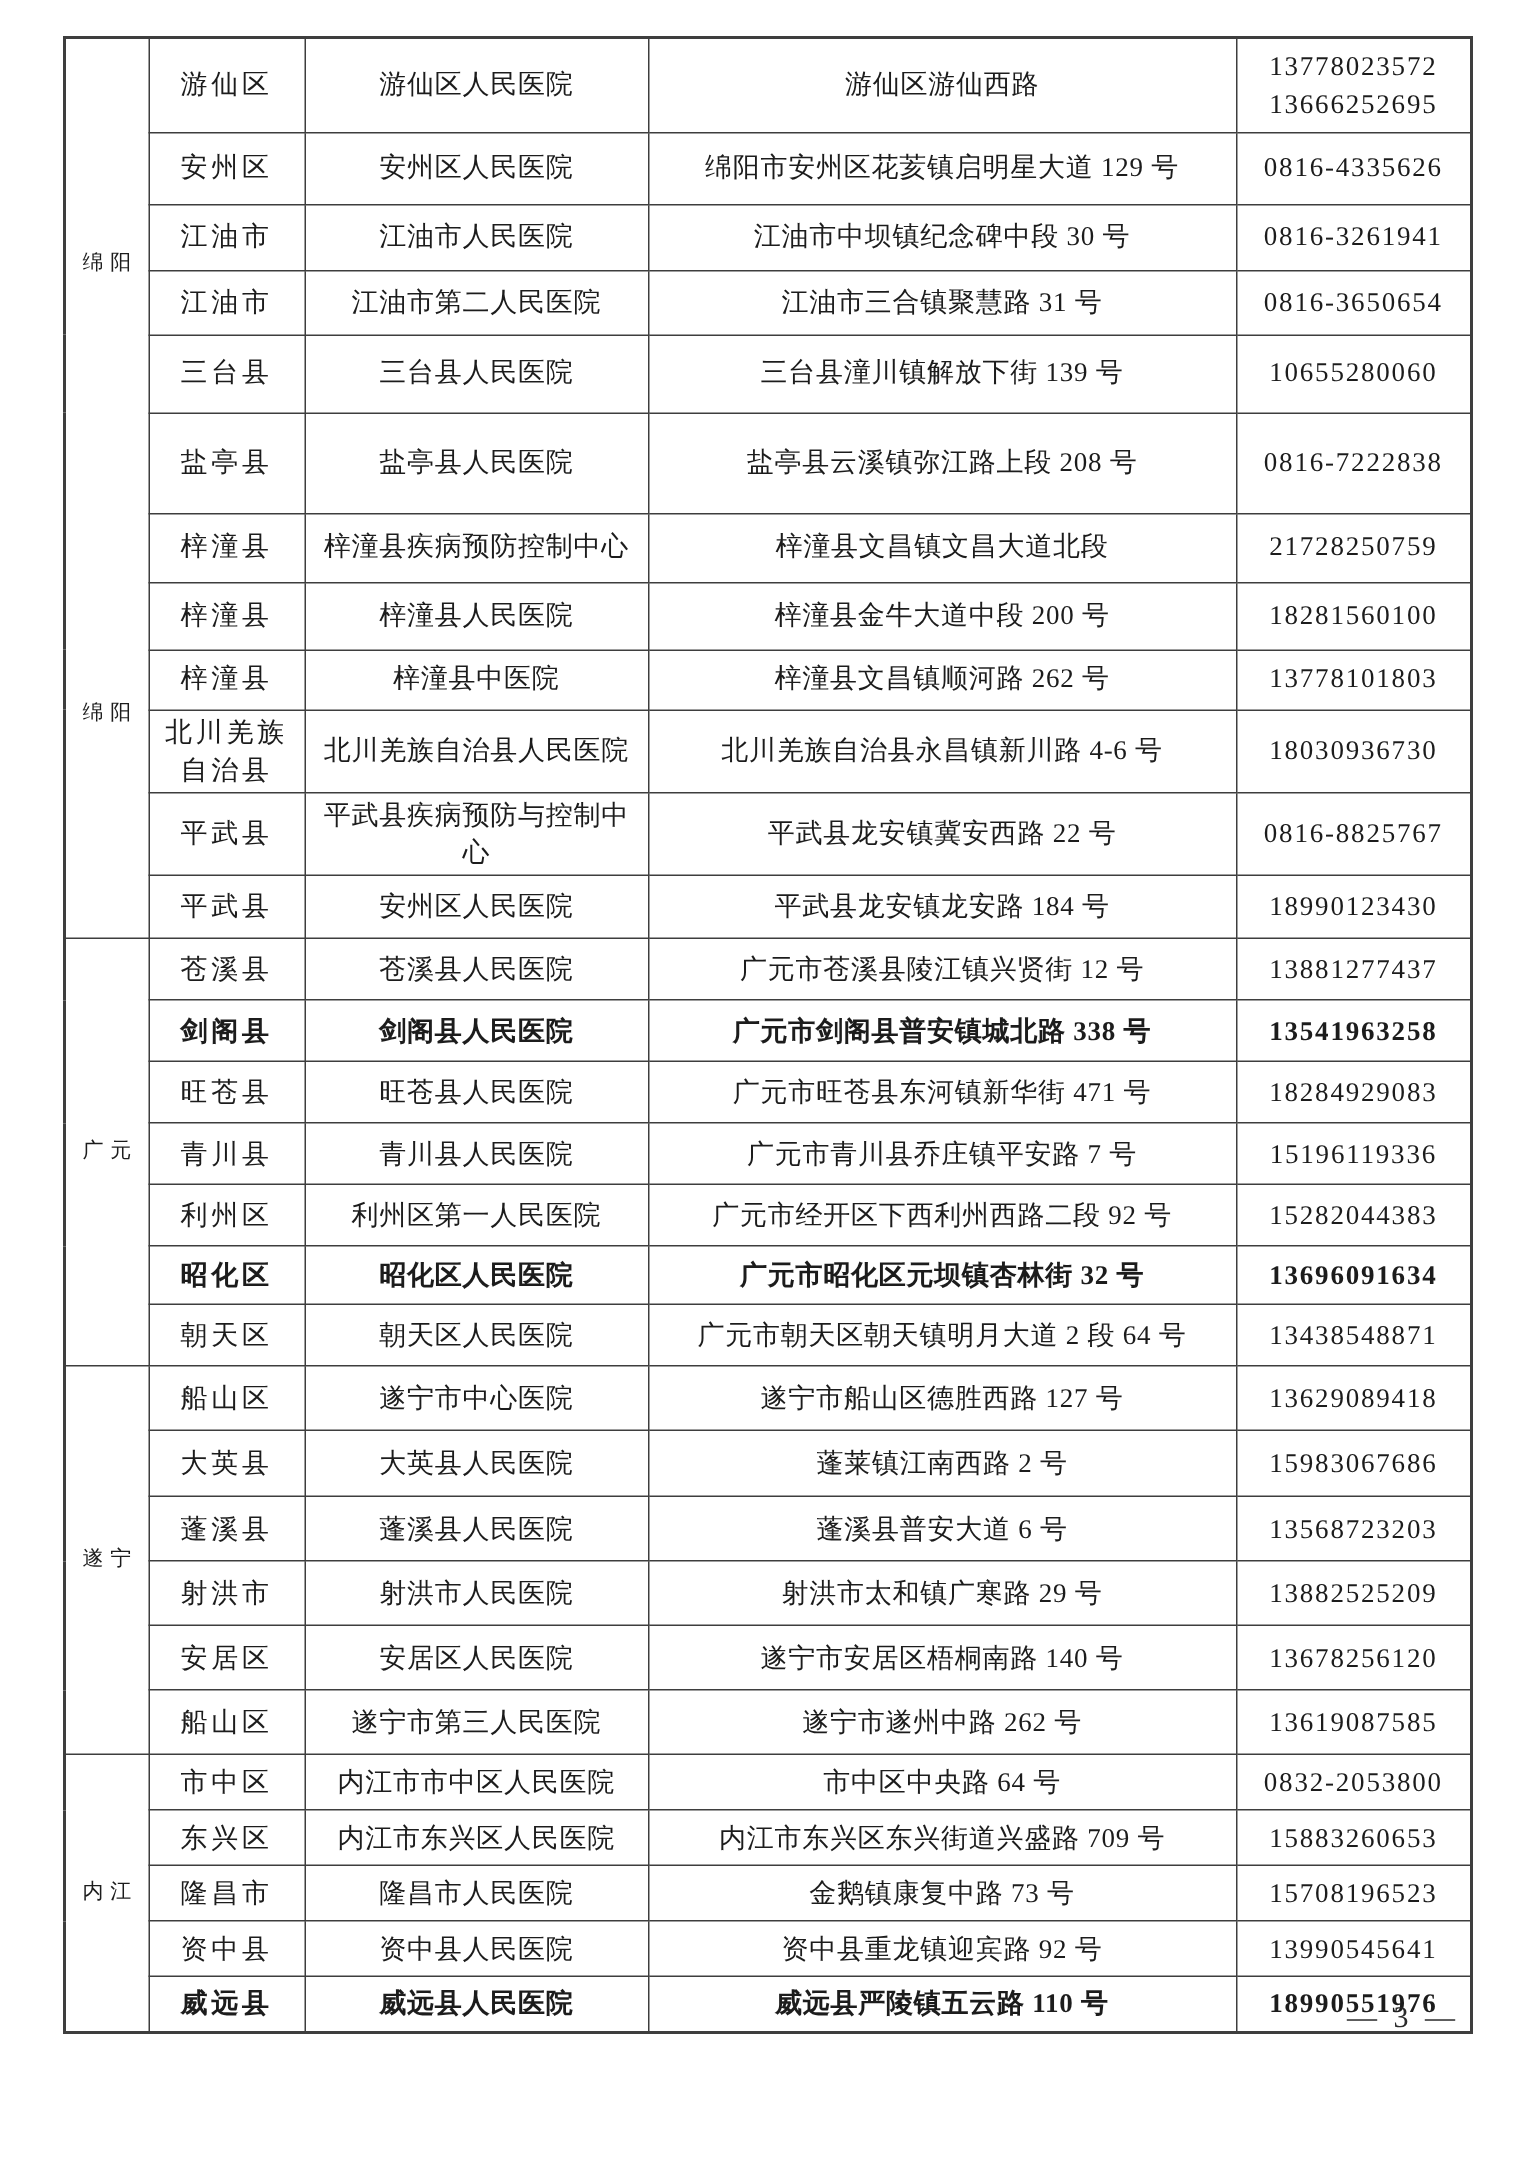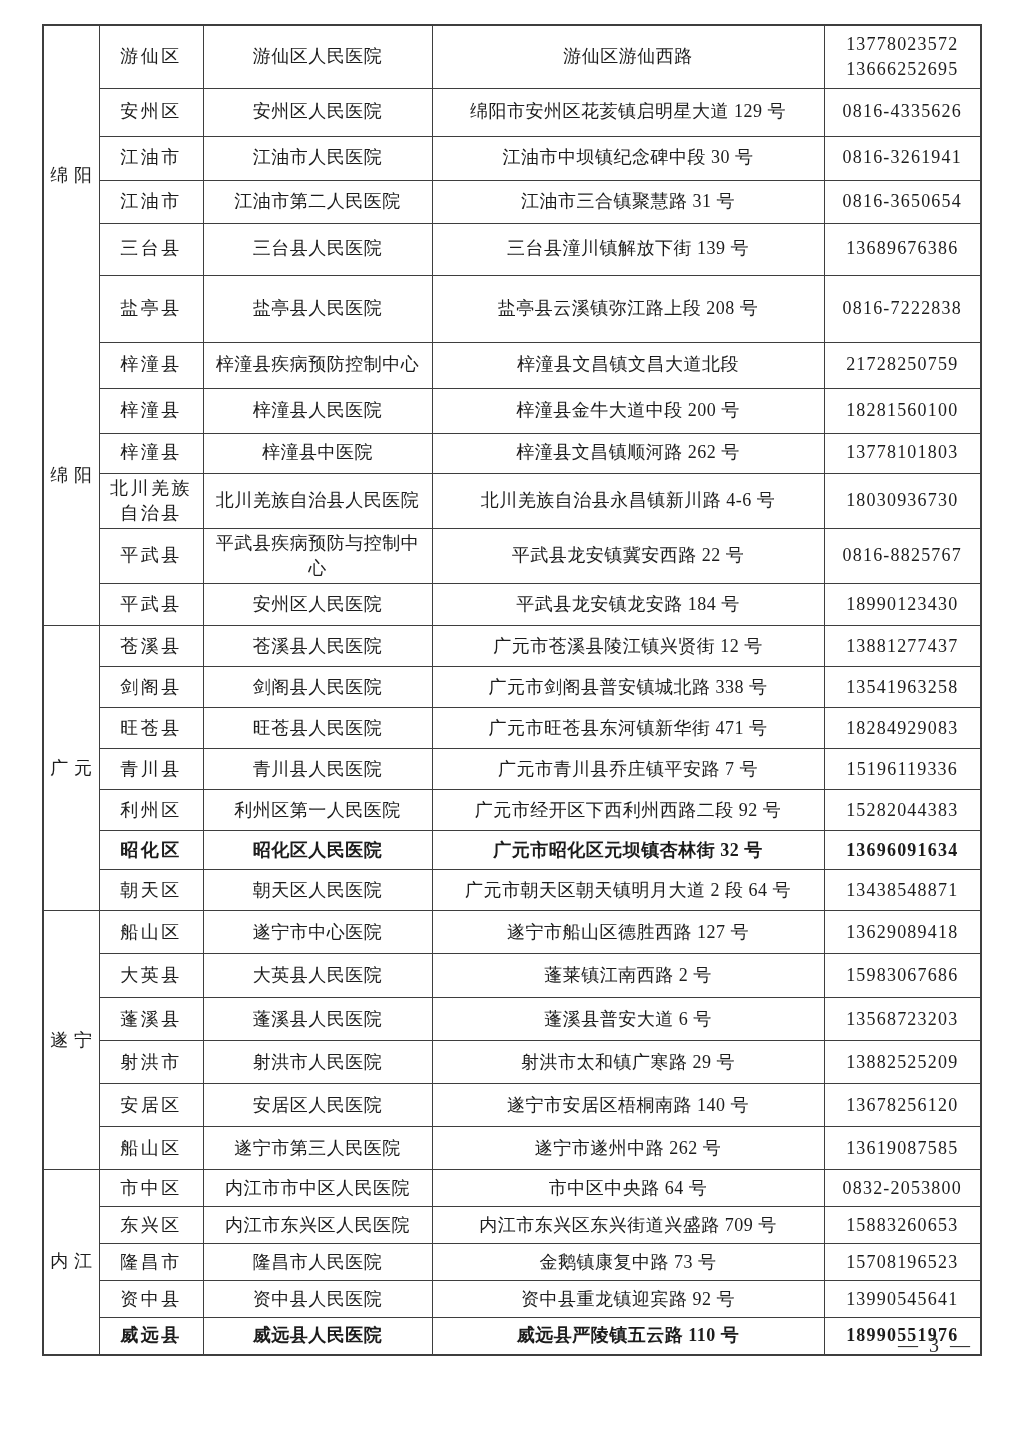--- a/index.html
+++ b/index.html
@@ -51,21 +51,21 @@
     position: absolute;
     left: 0; top: 0; right: 0; bottom: 0;
     display: flex;
     flex-direction: column;
     justify-content: space-around;
     align-items: center;
   }
   .region-label {
     letter-spacing: 0.32em;
     margin-right: -0.32em;
-    font-size: 18px;
+    font-size: 14px;
     white-space: nowrap;
   }
   td.district-cell {
     letter-spacing: 2.5px;
   }
   td.facility-cell {
     letter-spacing: 0.5px;
   }
   td.address-cell {
     letter-spacing: 0.5px;
@@ -126,21 +126,21 @@
         <tr style="height: 43px;">
           <td class="district-cell">江油市</td>
           <td class="facility-cell">江油市第二人民医院</td>
           <td class="address-cell">江油市三合镇聚慧路 31 号</td>
           <td class="phone-cell">0816-3650654</td>
         </tr>
         <tr style="height: 52px;">
           <td class="district-cell">三台县</td>
           <td class="facility-cell">三台县人民医院</td>
           <td class="address-cell">三台县潼川镇解放下街 139 号</td>
-          <td class="phone-cell">13689676386</td>
+          <td class="phone-cell">10655280060</td>
         </tr>
         <tr style="height: 67px;">
           <td class="district-cell">盐亭县</td>
           <td class="facility-cell">盐亭县人民医院</td>
           <td class="address-cell">盐亭县云溪镇弥江路上段 208 号</td>
           <td class="phone-cell">0816-7222838</td>
         </tr>
         <tr style="height: 46px;">
           <td class="district-cell">梓潼县</td>
           <td class="facility-cell">梓潼县疾病预防控制中心</td>
@@ -181,21 +181,21 @@
           <td class="region-cell" rowspan="7">
             <div class="region-inner">
               <div class="region-label">广元</div>
             </div>
           </td>
           <td class="district-cell">苍溪县</td>
           <td class="facility-cell">苍溪县人民医院</td>
           <td class="address-cell">广元市苍溪县陵江镇兴贤街 12 号</td>
           <td class="phone-cell">13881277437</td>
         </tr>
-        <tr style="height: 41px;">
+        <tr style="height: 41px; font-weight: bold;">
           <td class="district-cell">剑阁县</td>
           <td class="facility-cell">剑阁县人民医院</td>
           <td class="address-cell">广元市剑阁县普安镇城北路 338 号</td>
           <td class="phone-cell">13541963258</td>
         </tr>
         <tr style="height: 41px;">
           <td class="district-cell">旺苍县</td>
           <td class="facility-cell">旺苍县人民医院</td>
           <td class="address-cell">广元市旺苍县东河镇新华街 471 号</td>
           <td class="phone-cell">18284929083</td>

